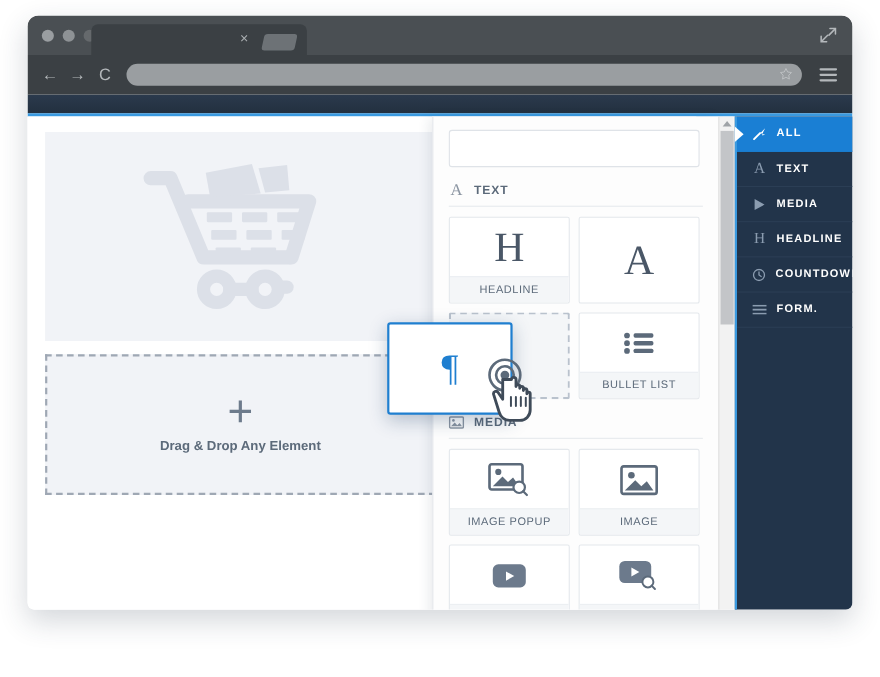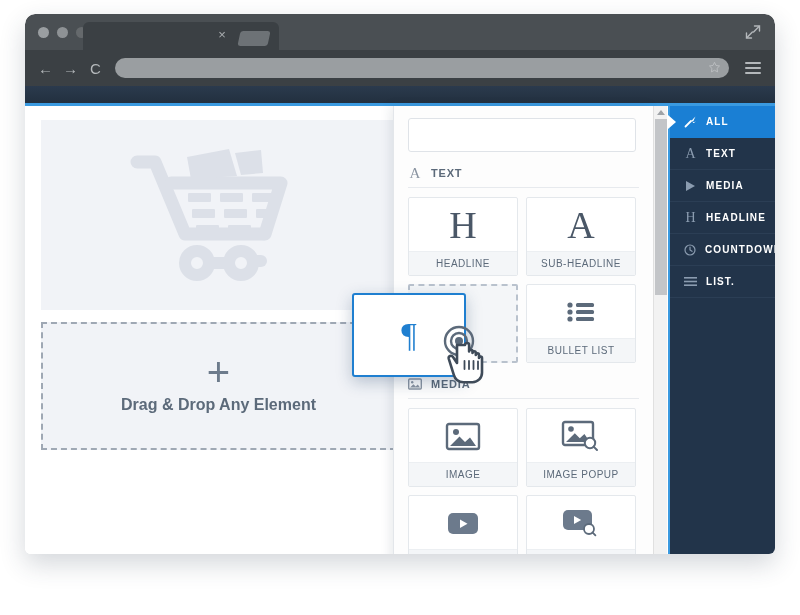--- a/index.html
+++ b/index.html
@@ -78,21 +78,21 @@
     margin-top: 16px; font-size: 21px; font-weight: bold; color: #5c6a7a;
     letter-spacing: -0.2px; white-space: nowrap;
   }
   .dropzone {
     margin-top: 12px; width: 355px; height: 128px; background: #f1f3f7;
     border: 2px dashed #9fa8b4;
     display: flex; flex-direction: column; align-items: center; justify-content: center;
     gap: 10px;
   }
   .plus { font-size: 40px; color: #6d7b8c; font-weight: 300; line-height: 28px; }
-  .dz-label { font-size: 16px; font-weight: bold; color: #5c6a7a; text-align: center; }
+  .dz-label { font-size: 12px; font-weight: bold; color: #5c6a7a; text-align: center; }
 
   
   .palette {
     position: absolute; left: 368px; top: 0; width: 260px; height: 520px;
     background: #fdfdfd; border-left: 1px solid #e3e6ea;
     box-shadow: -3px 0 10px rgba(40,55,75,0.10);
     padding: 12px 14px 0 14px; overflow: hidden;
   }
   .search-input {
     width: 228px; height: 34px; background: #fff;
@@ -260,21 +260,20 @@
           <span class="sec-icon serif">A</span>
           <span class="sec-label">TEXT</span>
         </div>
         <div class="grid">
           <div class="el-card">
             <div class="el-icon serif">H</div>
             <div class="el-name">HEADLINE</div>
           </div>
           <div class="el-card">
             <div class="el-icon serif">A</div>
-            <div class="el-name">SUB-HEADLINE</div>
           </div>
           <div class="el-card placeholder">
             <div class="el-icon serif">¶</div>
             <div class="el-name">PARAGRAPH</div>
           </div>
           <div class="el-card">
             <div class="el-icon">
               <svg width="30" height="24" viewBox="0 0 30 24">
                 <circle cx="4" cy="5" r="2.6" fill="#5c6a7a"></circle>
                 <rect x="10" y="3" width="18" height="4" rx="1.5" fill="#5c6a7a"></rect>
@@ -295,39 +294,39 @@
               <rect x="0.7" y="1" width="12.6" height="10" rx="1" fill="none" stroke="#8b95a2" stroke-width="1.4"></rect>
               <circle cx="4.2" cy="4.2" r="1.2" fill="#8b95a2"></circle>
               <path d="M2 9.6l3.4-3.4 2.3 2.3 2.1-2 2.2 3.1z" fill="#8b95a2"></path>
             </svg>
           </span>
           <span class="sec-label">MEDIA</span>
         </div>
         <div class="grid">
           <div class="el-card">
             <div class="el-icon">
-              <svg width="36" height="30" viewBox="0 0 36 30">
-                <rect x="2" y="3" width="32" height="25" rx="2" fill="none" stroke="#5c6a7a" stroke-width="2.4"></rect>
-                <circle cx="11" cy="11" r="3" fill="#5c6a7a"></circle>
-                <path d="M5 25l9.5-9.5 5.5 5.5 5-4.6 6 8.6z" fill="#5c6a7a"></path>
-              </svg>
-            </div>
-            <div class="el-name">IMAGE</div>
-          </div>
-          <div class="el-card">
-            <div class="el-icon">
               <svg width="40" height="32" viewBox="0 0 40 32">
                 <rect x="2" y="2" width="30" height="23" rx="2" fill="none" stroke="#5c6a7a" stroke-width="2.4"></rect>
                 <circle cx="10" cy="9" r="2.8" fill="#5c6a7a"></circle>
                 <path d="M5 22l8.8-8.8 5 5 4.6-4.2 5.6 8z" fill="#5c6a7a"></path>
                 <circle cx="29" cy="23" r="5.2" fill="#ffffff" stroke="#5c6a7a" stroke-width="2"></circle>
                 <path d="M32.6 26.6l3.4 3.4" stroke="#5c6a7a" stroke-width="2" stroke-linecap="round"></path>
               </svg>
             </div>
             <div class="el-name">IMAGE POPUP</div>
+          </div>
+          <div class="el-card">
+            <div class="el-icon">
+              <svg width="36" height="30" viewBox="0 0 36 30">
+                <rect x="2" y="3" width="32" height="25" rx="2" fill="none" stroke="#5c6a7a" stroke-width="2.4"></rect>
+                <circle cx="11" cy="11" r="3" fill="#5c6a7a"></circle>
+                <path d="M5 25l9.5-9.5 5.5 5.5 5-4.6 6 8.6z" fill="#5c6a7a"></path>
+              </svg>
+            </div>
+            <div class="el-name">IMAGE</div>
           </div>
           <div class="el-card">
             <div class="el-icon">
               <svg width="38" height="28" viewBox="0 0 38 28">
                 <rect x="4" y="4" width="30" height="21" rx="5" fill="#6c7a8c"></rect>
                 <path d="M16 10.5l7.5 4.2-7.5 4.2z" fill="#ffffff"></path>
               </svg>
             </div>
             <div class="el-name"></div>
           </div>
@@ -387,21 +386,21 @@
           <span class="side-label">COUNTDOWN</span>
         </div>
         <div class="side-item">
           <span class="side-icon">
             <svg width="13" height="9" viewBox="0 0 13 9">
               <rect y="0" width="13" height="1.6" fill="currentColor"></rect>
               <rect y="3.7" width="13" height="1.6" fill="currentColor"></rect>
               <rect y="7.4" width="13" height="1.6" fill="currentColor"></rect>
             </svg>
           </span>
-          <span class="side-label">LIST.</span>
+          <span class="side-label">FORM.</span>
         </div>
       </div>
 
     </div>
   </div>
 
   <div class="drag-card">
     <div class="el-icon">¶</div>
   </div>
 

